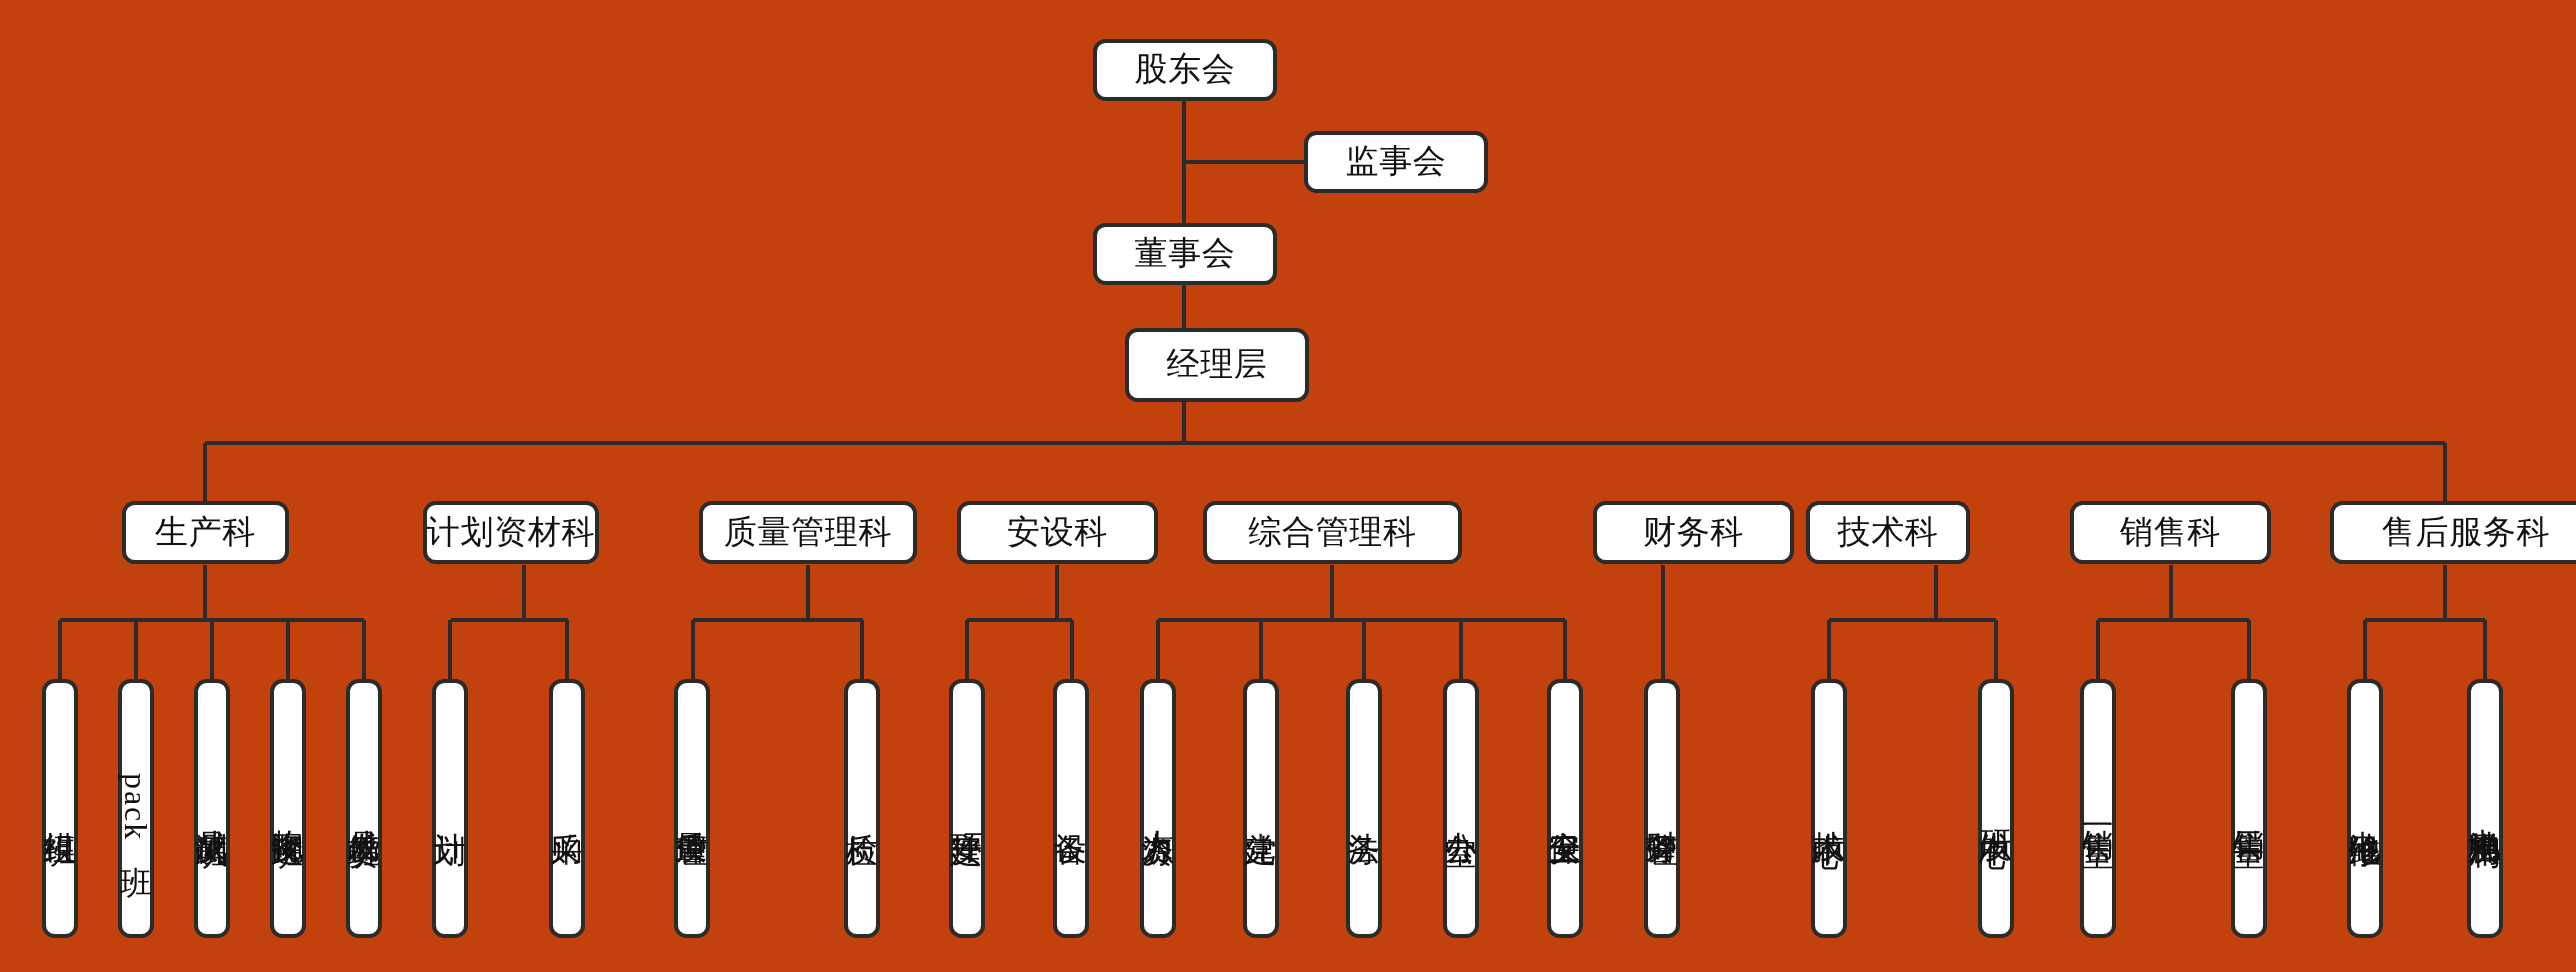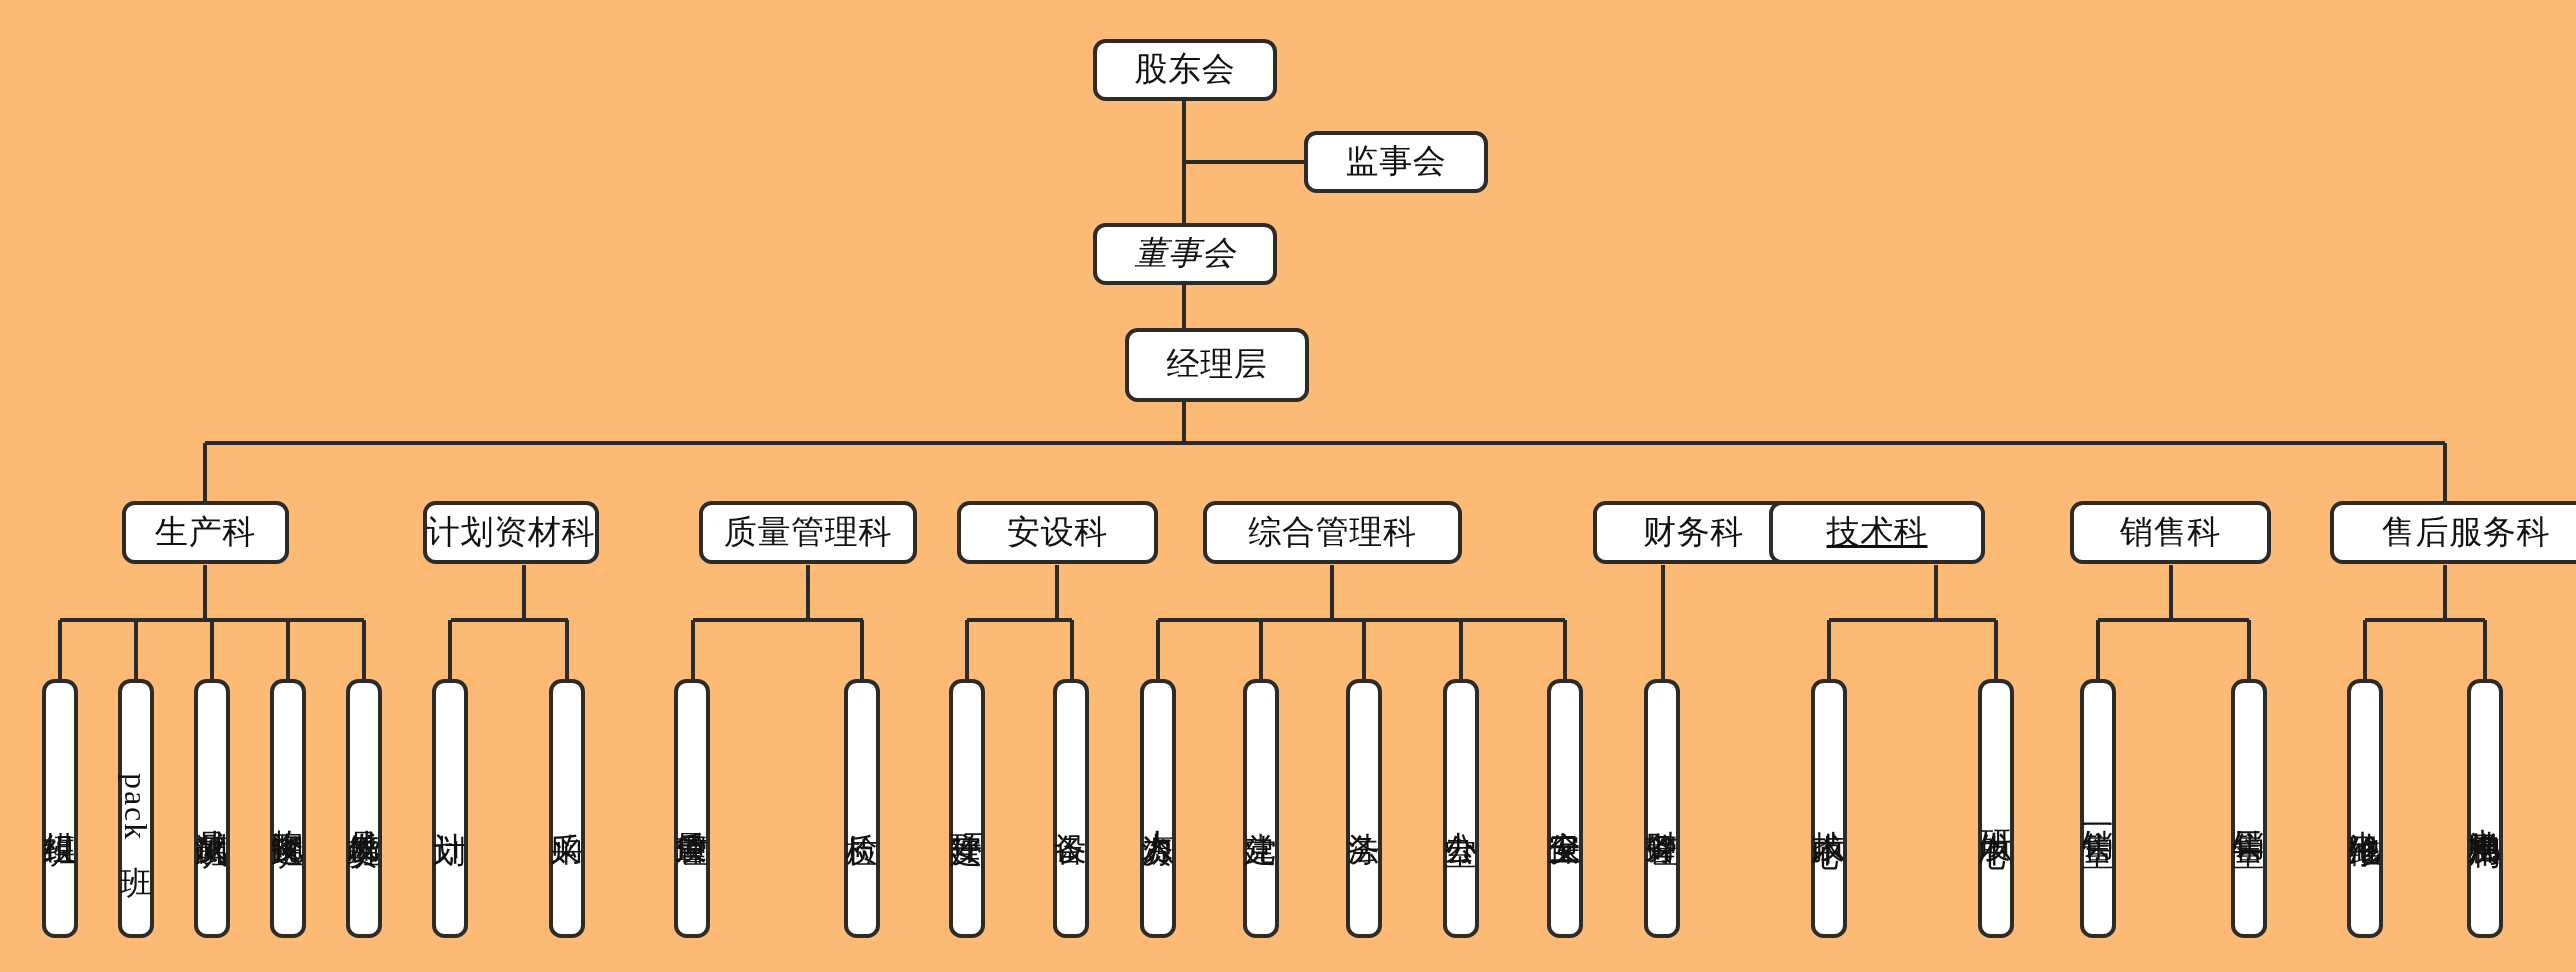--- a/index.html
+++ b/index.html
@@ -3,21 +3,21 @@
 <meta charset="utf-8">
 <style>
   html, body {
     margin: 0; padding: 0;
     background: #ffffff;
   }
   #chart {
     position: relative;
     width: 2576px;
     height: 973px;
-    background: #fdba74;
+    background: #c2410c;
     font-family: "Liberation Serif", "DejaVu Serif", serif;
     overflow: hidden;
   }
   .node {
     position: absolute;
     box-sizing: border-box;
     border: 4px solid #2b2b2b;
     border-radius: 12.6px;
     background: #ffffff;
     display: flex;
@@ -109,21 +109,21 @@
       <div class="edge vline" style="left: 2363px; top: 620px; height: 59px;"></div>
       <div class="edge vline" style="left: 2483px; top: 620px; height: 59px;"></div>
     </div>
   <div id="nodes">
       <div class="node h" style="left: 1093px; top: 39px; width: 184px; height: 62px;">
         <span class="label">股东会</span>
       </div>
       <div class="node h" style="left: 1304px; top: 131px; width: 184px; height: 62px;">
         <span class="label">监事会</span>
       </div>
-      <div class="node h" style="left: 1093px; top: 223px; width: 184px; height: 62px; font-style: italic;">
+      <div class="node h" style="left: 1093px; top: 223px; width: 184px; height: 62px;">
         <span class="label">董事会</span>
       </div>
       <div class="node h" style="left: 1093px; top: 328px; width: 184px; height: 74px; margin-left: 32px;">
         <span class="label">经理层</span>
       </div>
       <div class="node h" style="left: 122px; top: 501px; width: 167px; height: 63px;">
         <span class="label">生产科</span>
       </div>
       <div class="node v" style="left: 42px; top: 679px; width: 36px; height: 259px;">
         <span class="label">模组班</span>
@@ -184,21 +184,21 @@
       </div>
       <div class="node v" style="left: 1547px; top: 679px; width: 36px; height: 259px;">
         <span class="label">安全保卫</span>
       </div>
       <div class="node h" style="left: 1569px; top: 501px; width: 201px; height: 63px; margin-left: 24px;">
         <span class="label">财务科</span>
       </div>
       <div class="node v" style="left: 1644px; top: 679px; width: 36px; height: 259px;">
         <span class="label">财务管理</span>
       </div>
-      <div class="node h" style="left: 1769px; top: 501px; width: 216px; height: 63px; text-decoration: underline;">
+      <div class="node h" style="left: 1806px; top: 501px; width: 164px; height: 63px;">
         <span class="label">技术科</span>
       </div>
       <div class="node v" style="left: 1811px; top: 679px; width: 36px; height: 259px;">
         <span class="label">技术中心</span>
       </div>
       <div class="node v" style="left: 1978px; top: 679px; width: 36px; height: 259px;">
         <span class="label">研发中心</span>
       </div>
       <div class="node h" style="left: 2070px; top: 501px; width: 201px; height: 63px;">
         <span class="label">销售科</span>

